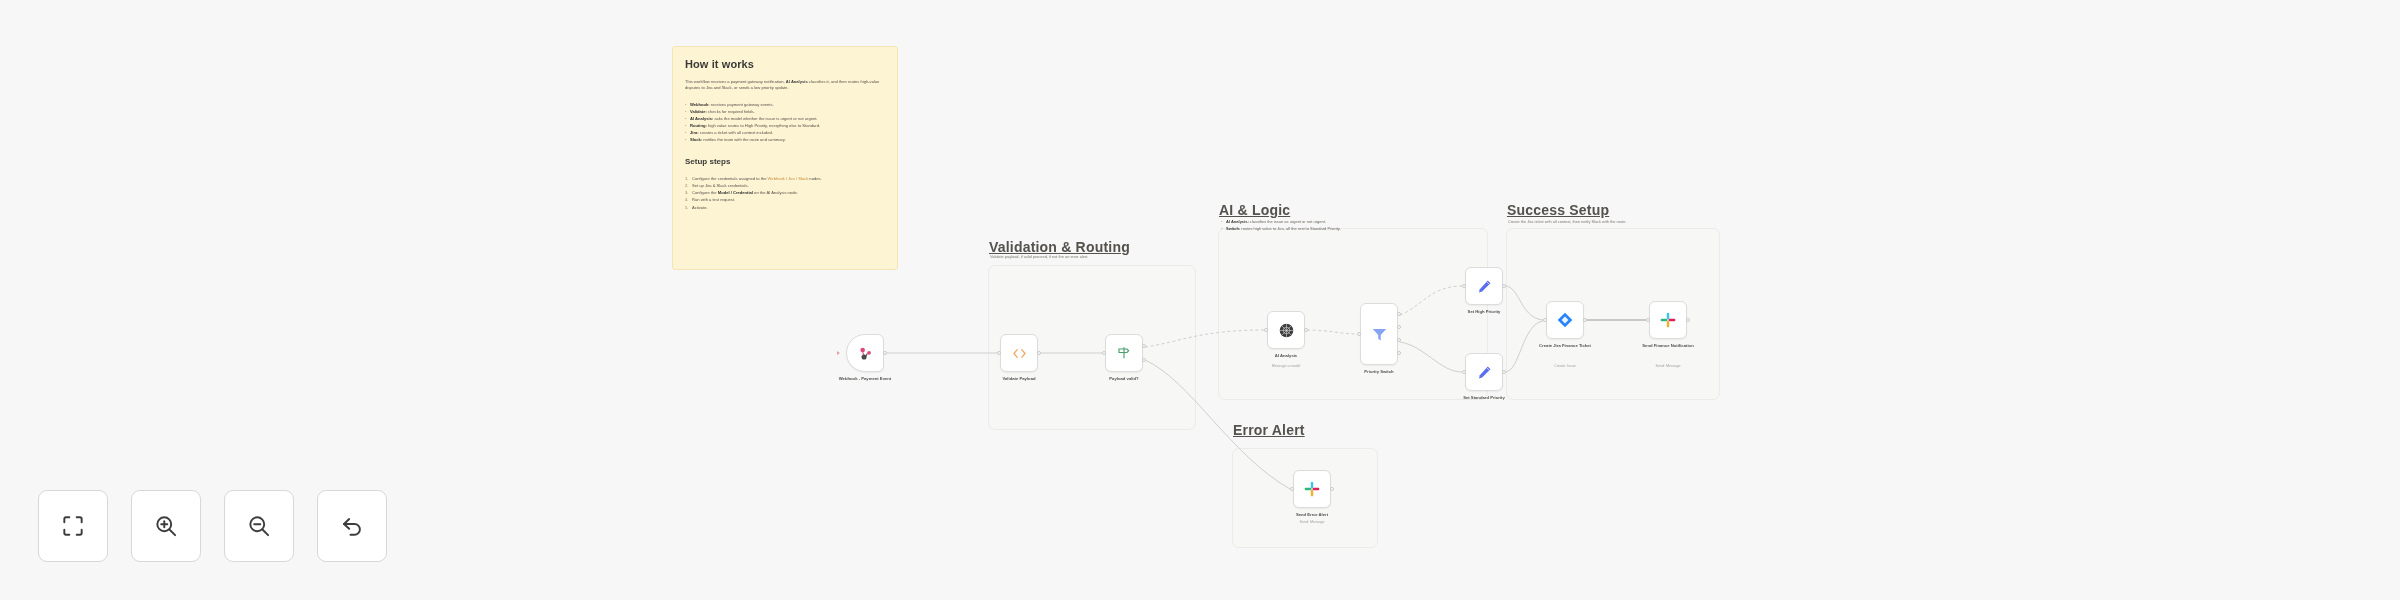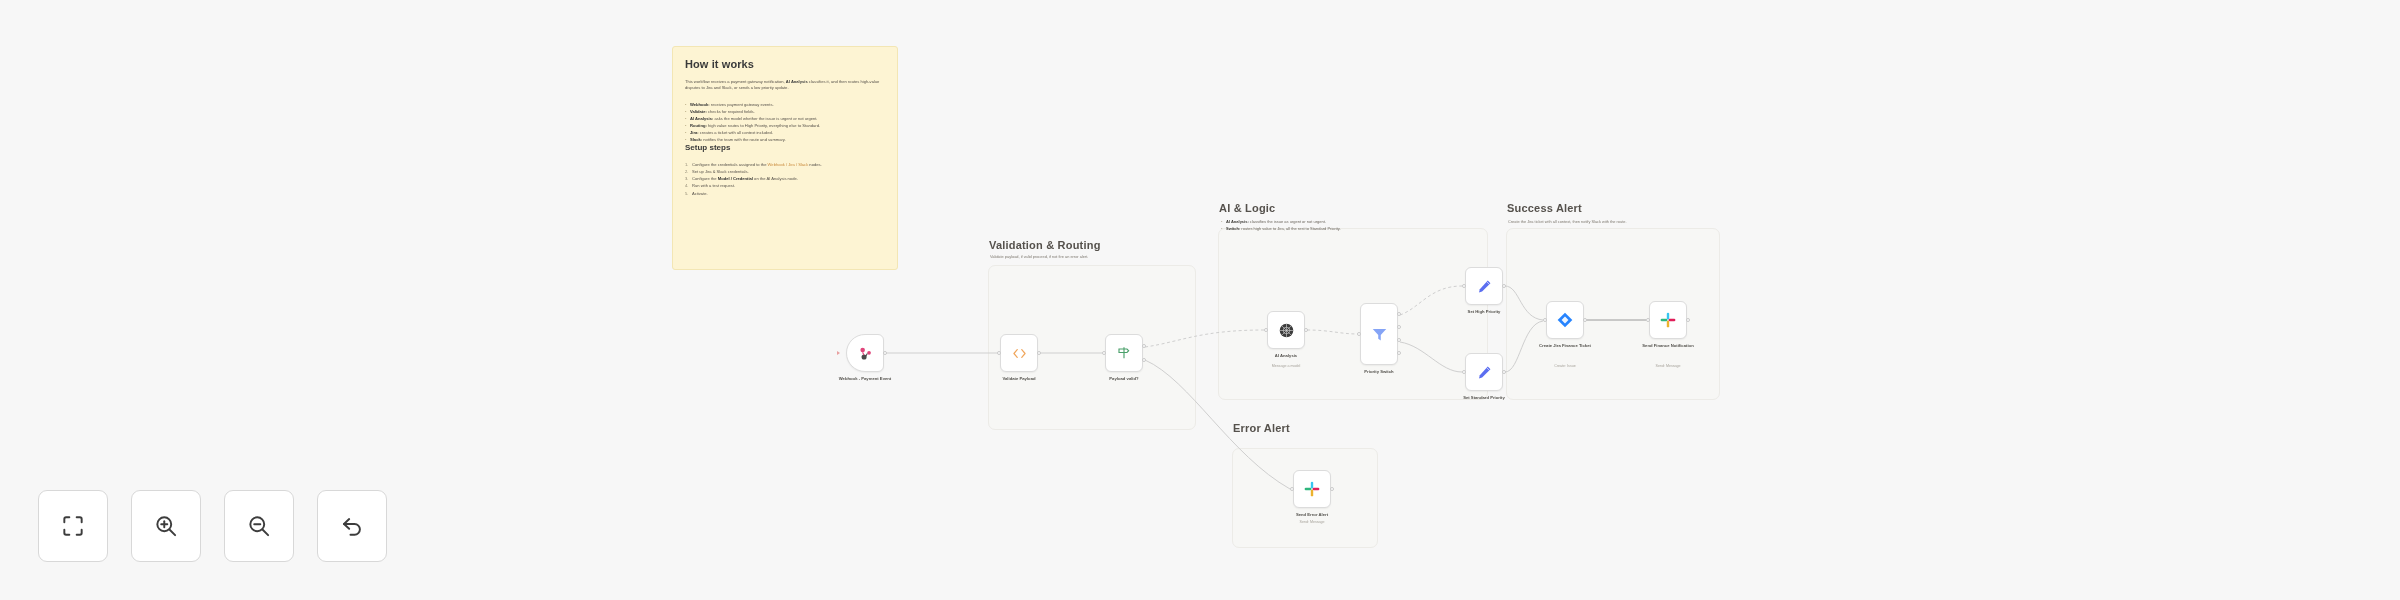--- a/index.html
+++ b/index.html
@@ -17,30 +17,30 @@
     background: #fdf4d3; border: 1px solid #f3e6b4; border-radius: 3px;
     padding: 11px 12px 10px 12px; overflow: hidden;
   }
   .sticky h3 { font-size: 11px; color: #3a3a3a; font-weight: bold; letter-spacing: .1px; }
   .sticky .para { font-size: 4.1px; line-height: 1.55; color: #56514a; margin-top: 9px; }
   .sticky .para b { color: #3a3a3a; }
   .sticky ul { list-style: none; margin-top: 9px; }
   .sticky ul li { font-size: 4.1px; line-height: 1.72; color: #56514a; padding-left: 5px; position: relative; }
   .sticky ul li::before { content: "\2022"; position: absolute; left: 0; color: #a89a72; }
   .sticky ul li b { color: #2f2f2f; }
-  .sticky h4 { font-size: 8px; color: #3a3a3a; font-weight: bold; }
+  .sticky h4 { font-size: 8px; color: #3a3a3a; font-weight: bold; margin-top: 14px; }
   .sticky ol { list-style: none; margin-top: 9px; counter-reset: s; }
   .sticky ol li { font-size: 4.1px; line-height: 1.75; color: #56514a; padding-left: 7px; position: relative; counter-increment: s; }
   .sticky ol li::before { content: counter(s) "."; position: absolute; left: 0; color: #8c8madd; color: #8c8570; }
   .sticky ol li b { color: #2f2f2f; }
   .sticky .lnk { color: #c98a3c; }
 
   
   .group { position: absolute; border-radius: 7px; }
-  .group .g-title { position: absolute; font-size: 11px; font-weight: bold; color: #55514c; letter-spacing: .2px; white-space: nowrap; }
+  .group .g-title { position: absolute; font-size: 14px; font-weight: bold; color: #55514c; letter-spacing: .2px; white-space: nowrap; text-decoration: underline; }
   .group .g-sub  { position: absolute; font-size: 3.9px; color: #7d786f; white-space: nowrap; }
   .group .g-list { position: absolute; width: 190px; }
   .group .g-list li { list-style: none; font-size: 4px; line-height: 1.75; color: #6a655d; padding-left: 5px; position: relative; }
   .group .g-list li::before { content: "\2022"; position: absolute; left: 0; color: #b3ab9c; }
   .group .g-list li b { color: #3b3935; }
 
   #g-validation { left: 988px; top: 265px; width: 208px; height: 165px; background: rgba(247,246,244,.72); border: 1px solid #ecebe7; }
   #g-ai         { left: 1218px; top: 228px; width: 270px; height: 172px; background: rgba(247,246,244,.72); border: 1px solid #ecebe7; }
   #g-success    { left: 1506px; top: 228px; width: 214px; height: 172px; background: rgba(247,246,244,.72); border: 1px solid #ecebe7; }
   #g-error      { left: 1232px; top: 448px; width: 146px; height: 100px; background: rgba(247,246,244,.72); border: 1px solid #ecebe7; }
@@ -112,21 +112,21 @@
 
   <div class="group" id="g-ai">
     <div class="g-title" style="left:0; top:-27px;">AI &amp; Logic</div>
     <ul class="g-list" style="left:2px; top:-11px;" id="ai-bullets">
         <li><b>AI Analysis:</b> classifies the issue as urgent or not urgent.</li>
         <li><b>Switch:</b> routes high value to Jira, all the rest to Standard Priority.</li>
       </ul>
   </div>
 
   <div class="group" id="g-success">
-    <div class="g-title" style="left:0; top:-27px;">Success Alert</div>
+    <div class="g-title" style="left:0; top:-27px;">Success Setup</div>
     <div class="g-sub" style="left:1px; top:-10px;">Create the Jira ticket with all context, then notify Slack with the route.</div>
   </div>
 
   <div class="group" id="g-error">
     <div class="g-title" style="left:0; top:-27px;">Error Alert</div>
   </div>
 
   <svg id="edges">
     <g fill="none" stroke="#cfcfcf" stroke-width="1">
 

